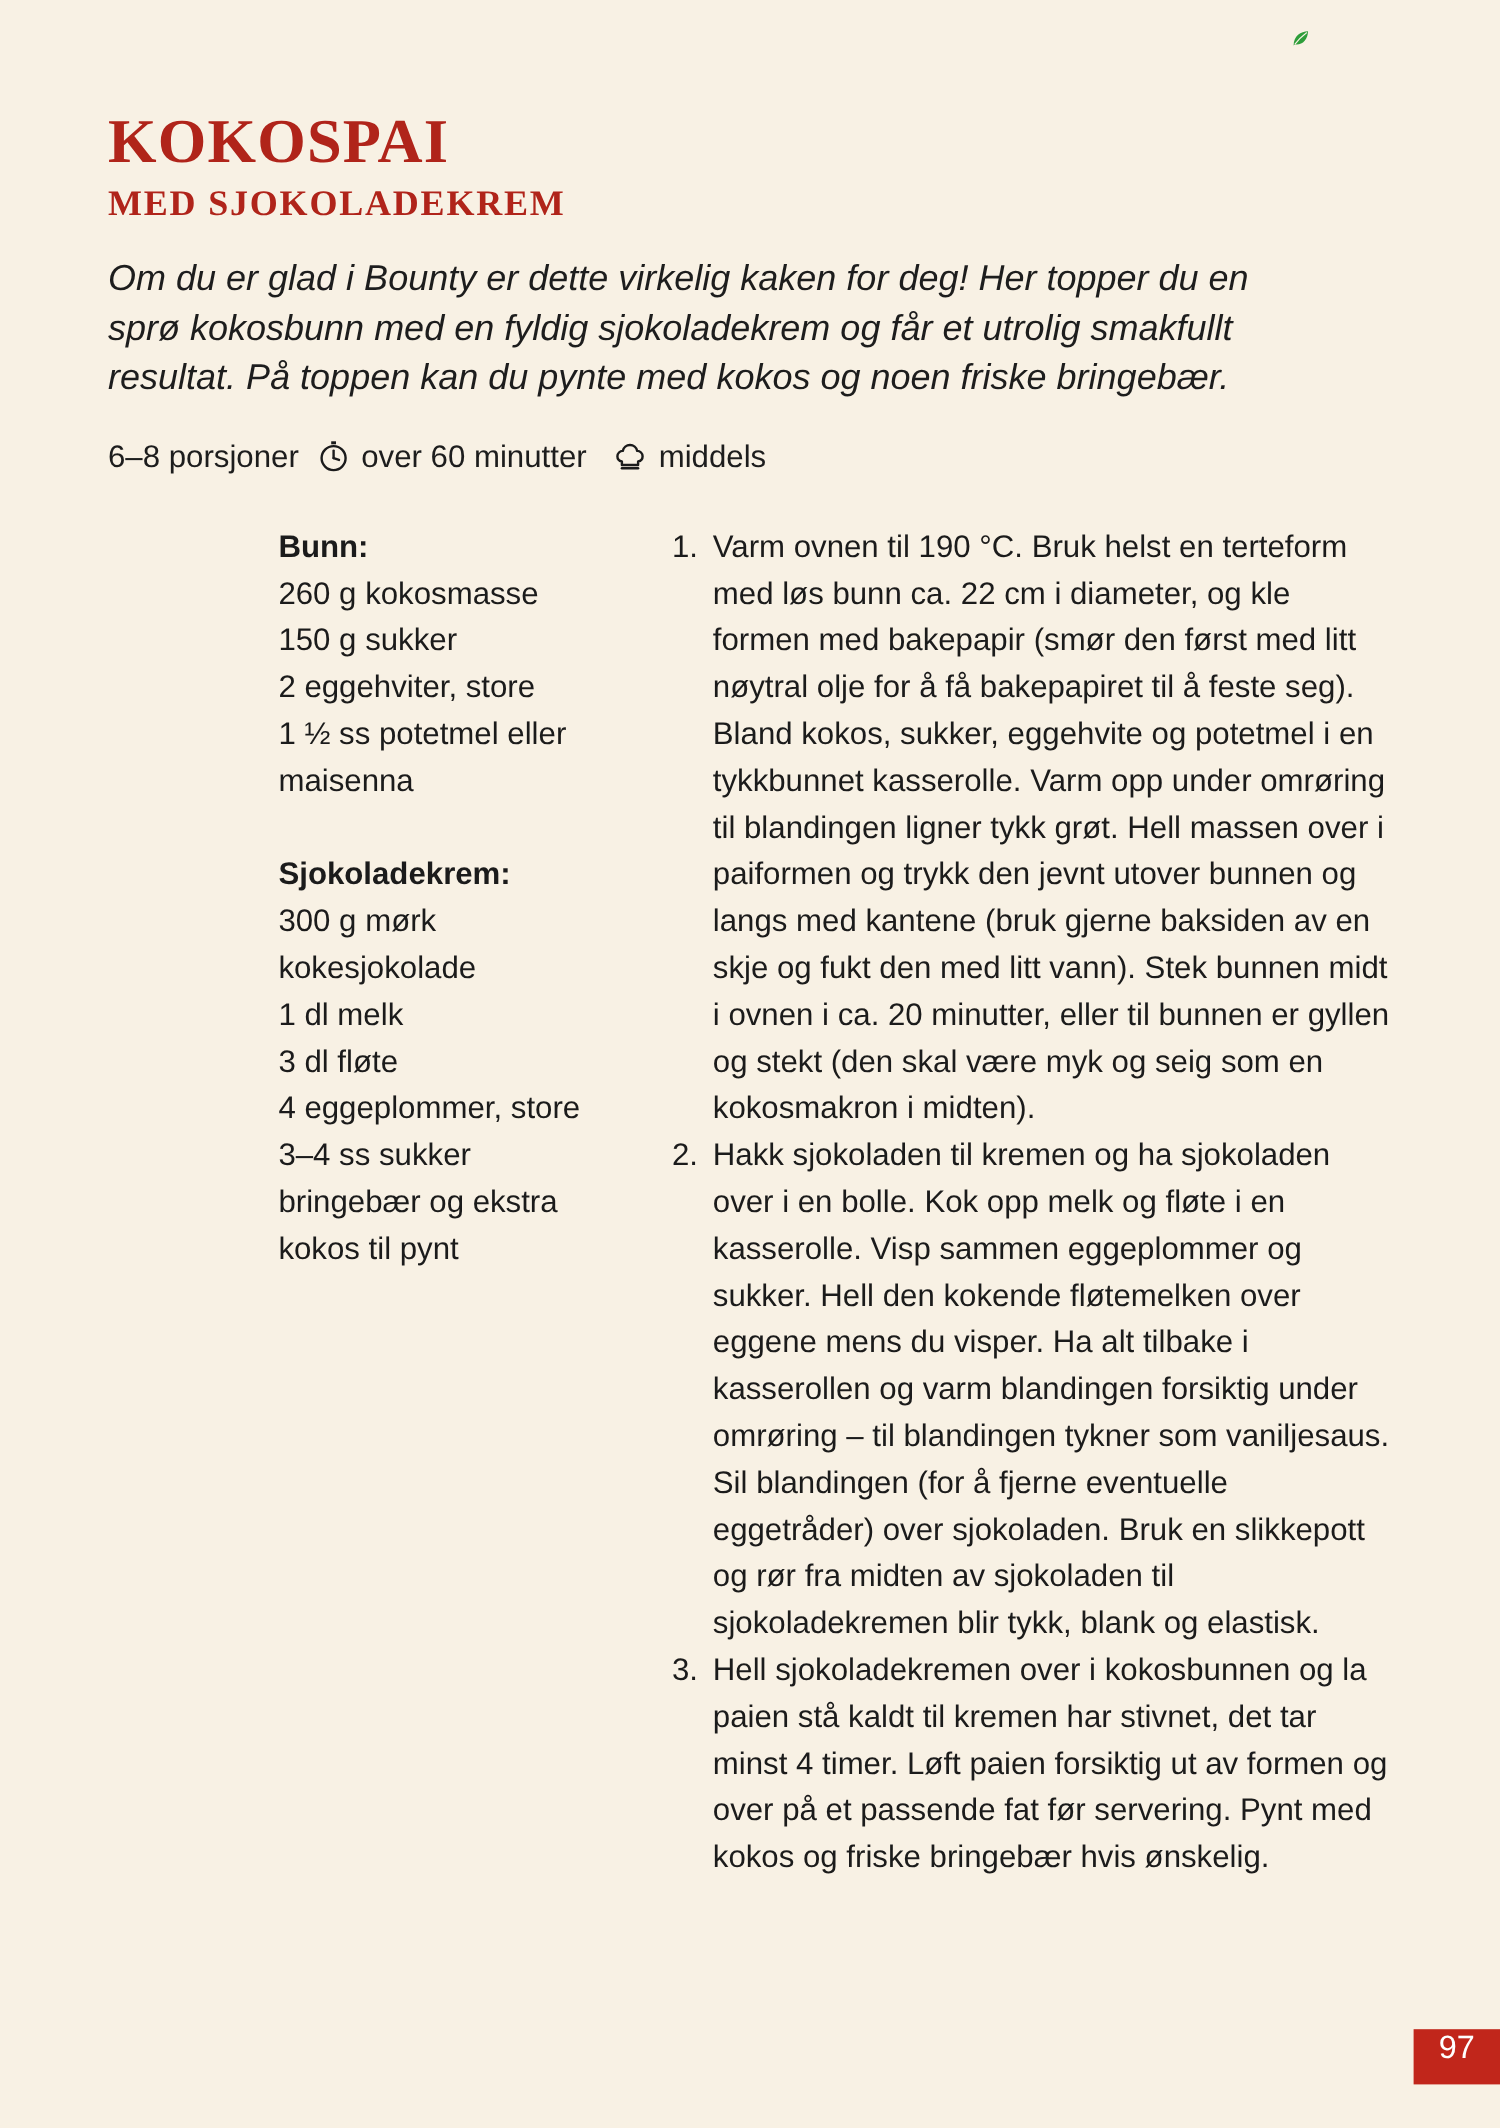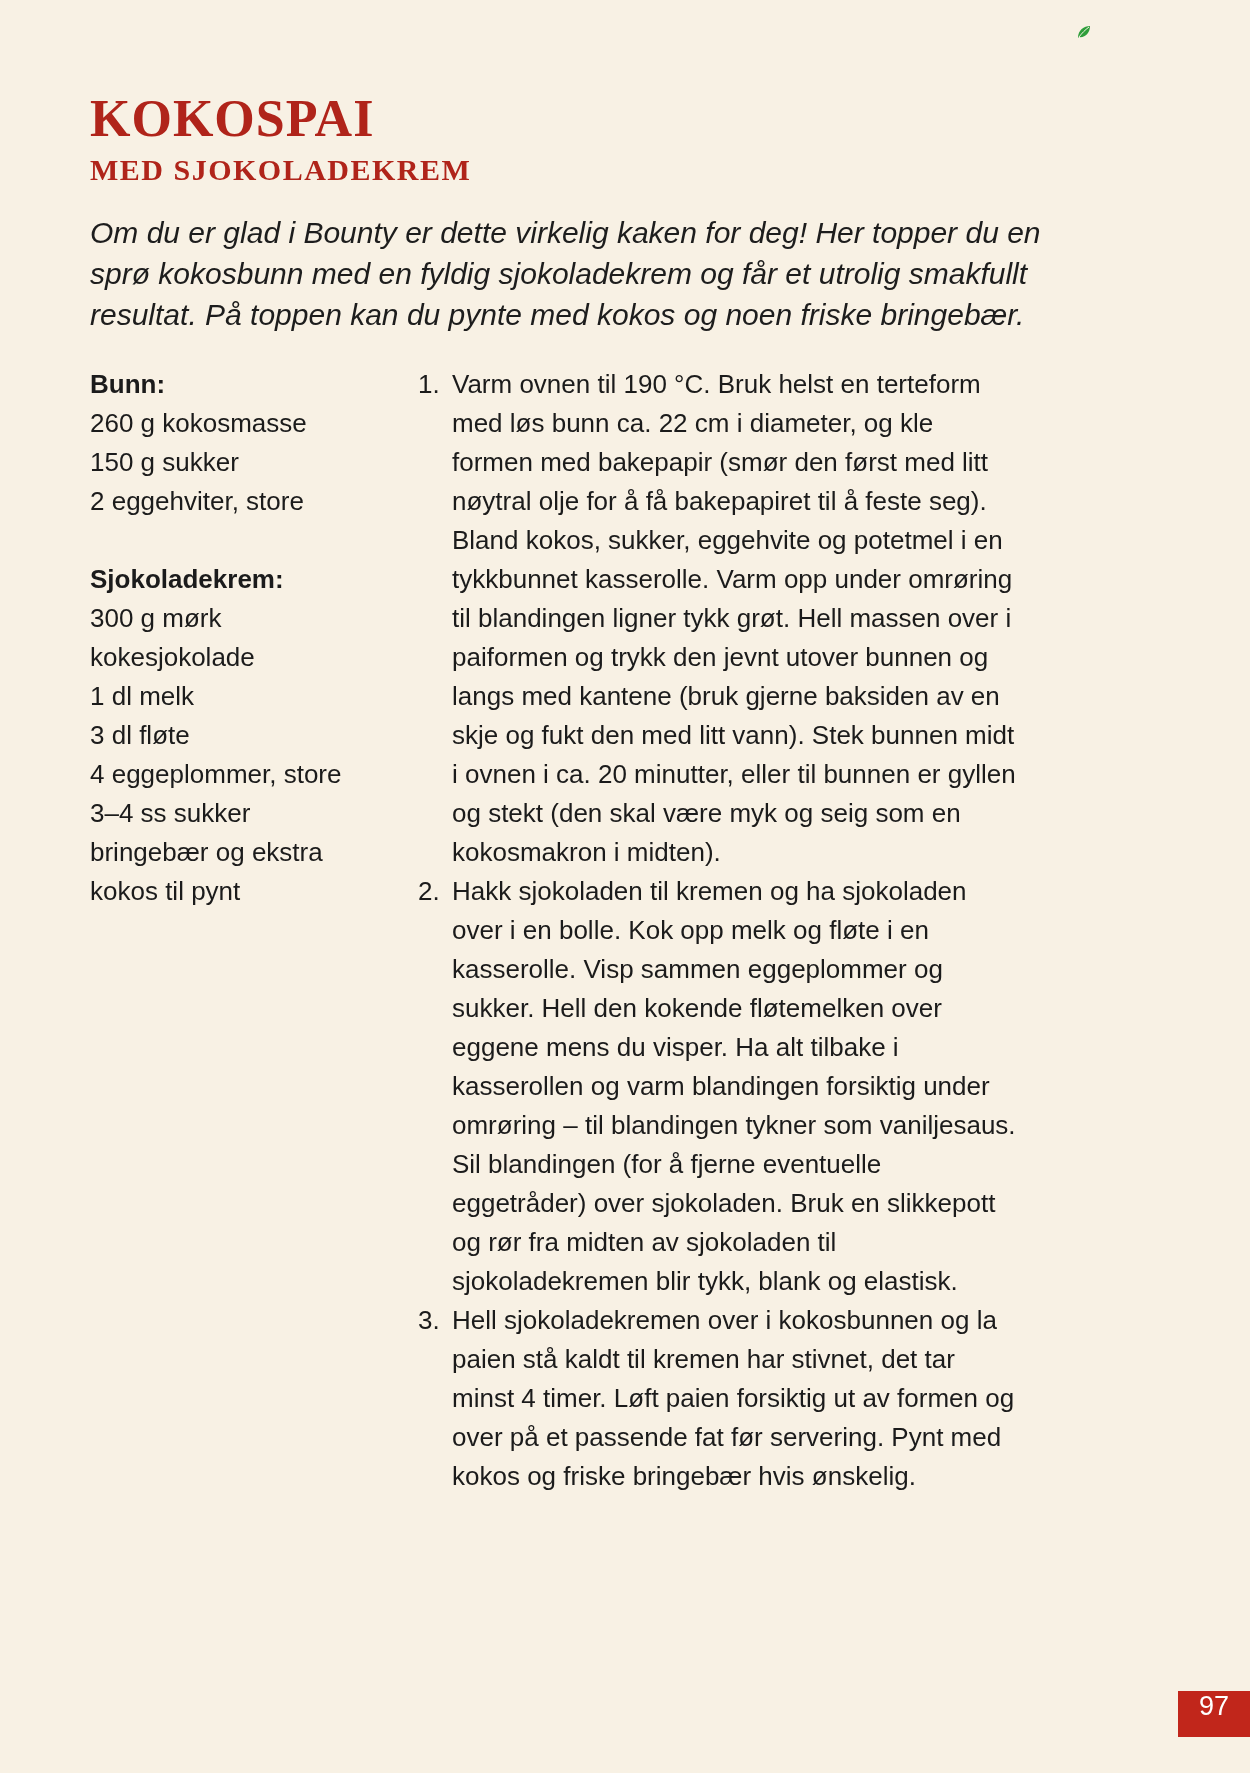--- a/index.html
+++ b/index.html
@@ -46,21 +46,21 @@
     display:flex;
     align-items:center;
     font-size:26px;
     margin-bottom:40px;
     color:#1d1d1d;
   }
   .meta .icon{display:inline-flex;align-items:center;margin:0 8px 0 14px;}
   .meta .icon svg{display:block;}
   .meta .sep{width:6px;}
 
-  .columns{display:flex;}
+  .columns{display:flex;justify-content:flex-end;}
   .ingredients{width:328px;flex:none;font-size:26px;line-height:39px;}
   .ingredients h3{
     font-size:26px;margin:0;font-weight:bold;line-height:39px;
   }
   .ingredients ul{list-style:none;margin:0 0 39px 0;padding:0;max-width:300px;}
   .ingredients ul:last-child{margin-bottom:0;}
 
   ol.steps{
     list-style:none;
     counter-reset:step;
@@ -105,29 +105,50 @@
     </svg>
   </span>
 
   <div class="content">
 
     <h1 class="title">KOKOSPAI</h1>
     <h2 class="subtitle">MED SJOKOLADEKREM</h2>
 
     <p class="intro">Om du er glad i Bounty er dette virkelig kaken for deg! Her topper du en sprø kokosbunn med en fyldig sjokoladekrem og får et utrolig smakfullt resultat. På toppen kan du pynte med kokos og noen friske bringebær.</p>
 
+    <div class="meta">
+      <span>6–8 porsjoner</span>
+      <span class="icon">
+        <svg width="30" height="30" viewBox="0 0 24 24" fill="none" stroke="#1b1b1b" stroke-width="1.6" stroke-linecap="round">
+          <rect x="10.4" y="2.2" width="3.2" height="2" fill="#1b1b1b" stroke="none"></rect>
+          <circle cx="12" cy="13.4" r="8"></circle>
+          <line x1="12" y1="13.4" x2="12" y2="8.4"></line>
+          <line x1="12" y1="13.4" x2="15.6" y2="14.6"></line>
+        </svg>
+      </span>
+      <span>over 60 minutter</span>
+      <span class="sep"></span>
+      <span class="icon">
+        <svg width="32" height="30" viewBox="0 0 24 24" fill="none" stroke="#1b1b1b" stroke-width="1.6" stroke-linejoin="round" stroke-linecap="round">
+          <path d="M7.2 8.6a4.9 4.9 0 0 1 9.6 0 3.6 3.6 0 0 1 3.6 3.6c0 1.8-1.3 3.2-3 3.5V18H6.6v-2.3c-1.7-.3-3-1.7-3-3.5a3.6 3.6 0 0 1 3.6-3.6z"></path>
+          <line x1="6.6" y1="20.2" x2="17.4" y2="20.2"></line>
+        </svg>
+      </span>
+      <span>middels</span>
+    </div>
 
     <div class="columns">
 
       <div class="ingredients">
         <h3>Bunn:</h3>
         <ul>
           <li>260 g kokosmasse</li>
           <li>150 g sukker</li>
           <li>2 eggehviter, store</li>
+          <li>1 ½ ss potetmel eller maisenna</li>
         </ul>
         <h3>Sjokoladekrem:</h3>
         <ul>
           <li>300 g mørk kokesjokolade</li>
           <li>1 dl melk</li>
           <li>3 dl fløte</li>
           <li>4 eggeplommer, store</li>
           <li>3–4 ss sukker</li>
           <li>bringebær og ekstra kokos til pynt</li>
         </ul>

